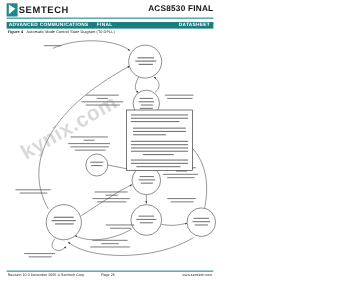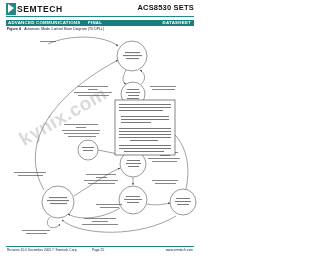--- a/index.html
+++ b/index.html
@@ -73,21 +73,21 @@
 </head>
 <body>
 
 <div class="page">
 
   <div class="hdr">
     <div class="logo">
       <span class="logo-mark"></span>
       <span class="logo-txt">SEMTECH</span>
     </div>
-    <div class="part">ACS8530 SETS</div>
+    <div class="part">ACS8530 FINAL</div>
     <div class="hdr-rule"></div>
   </div>
 
   <div class="bar">
     <span class="b1">ADVANCED COMMUNICATIONS</span>
     <span class="b2">FINAL</span>
     <span class="b3">DATASHEET</span>
   </div>
 
   <div class="cap">

